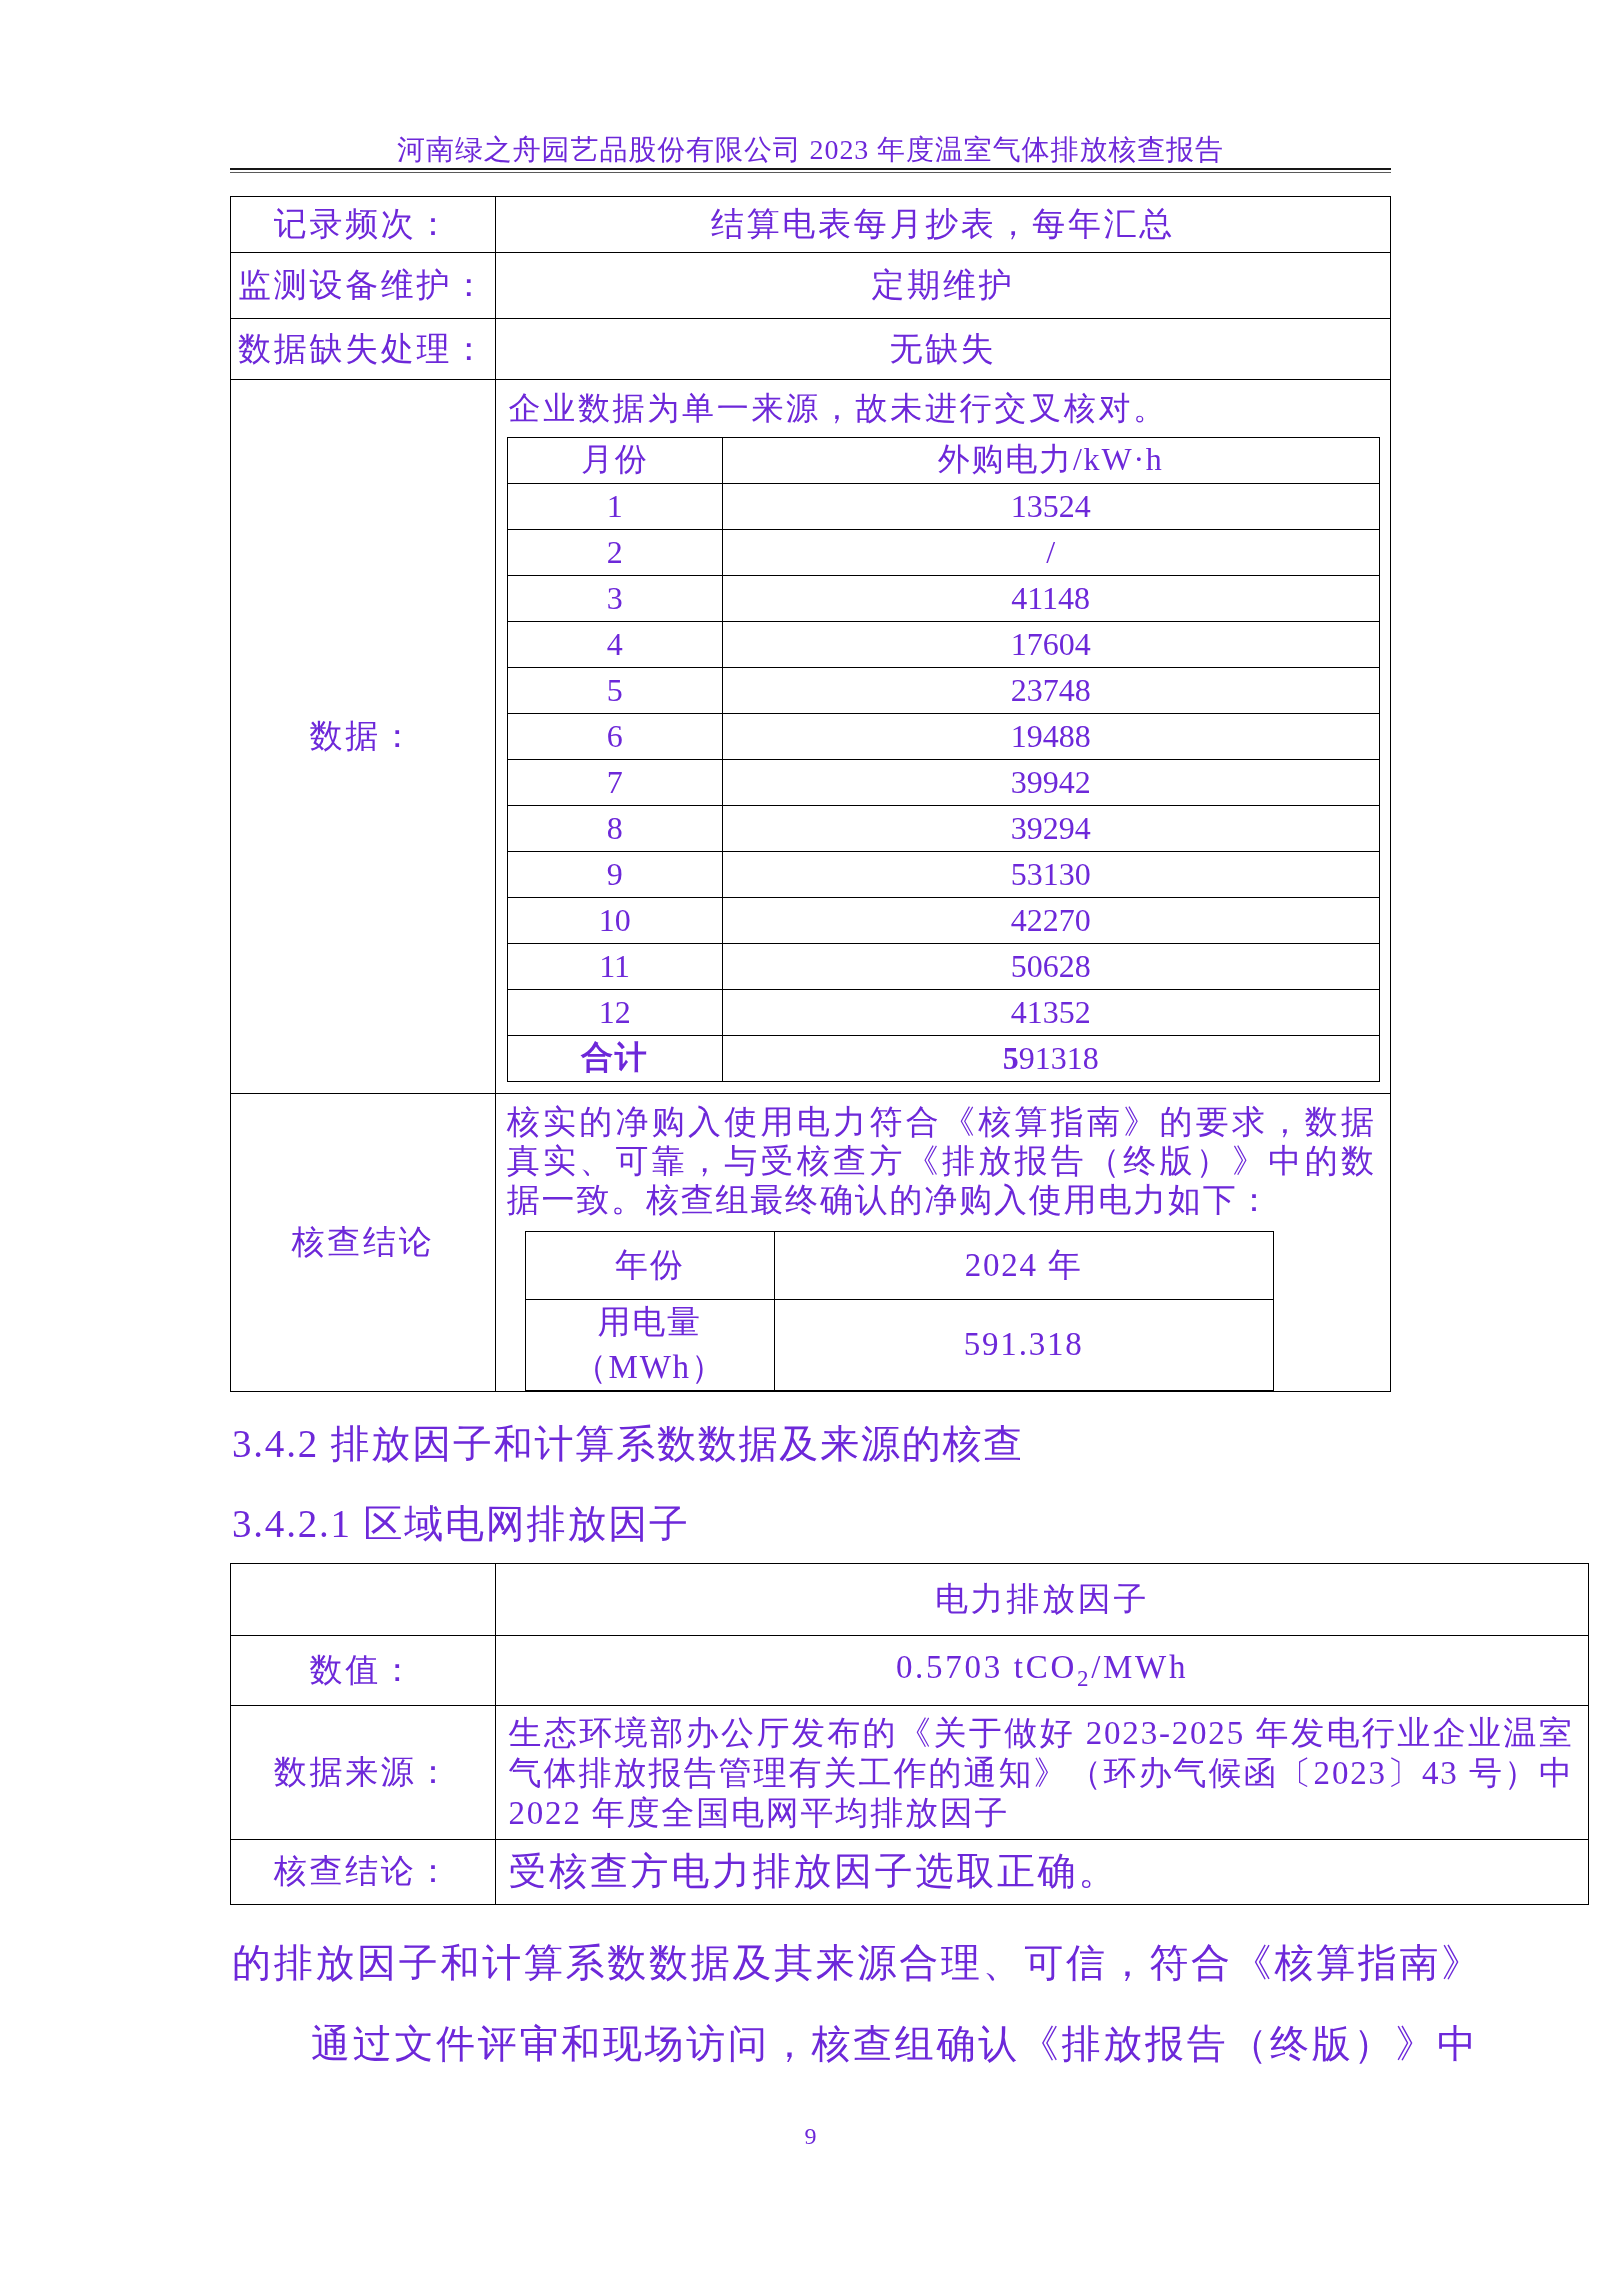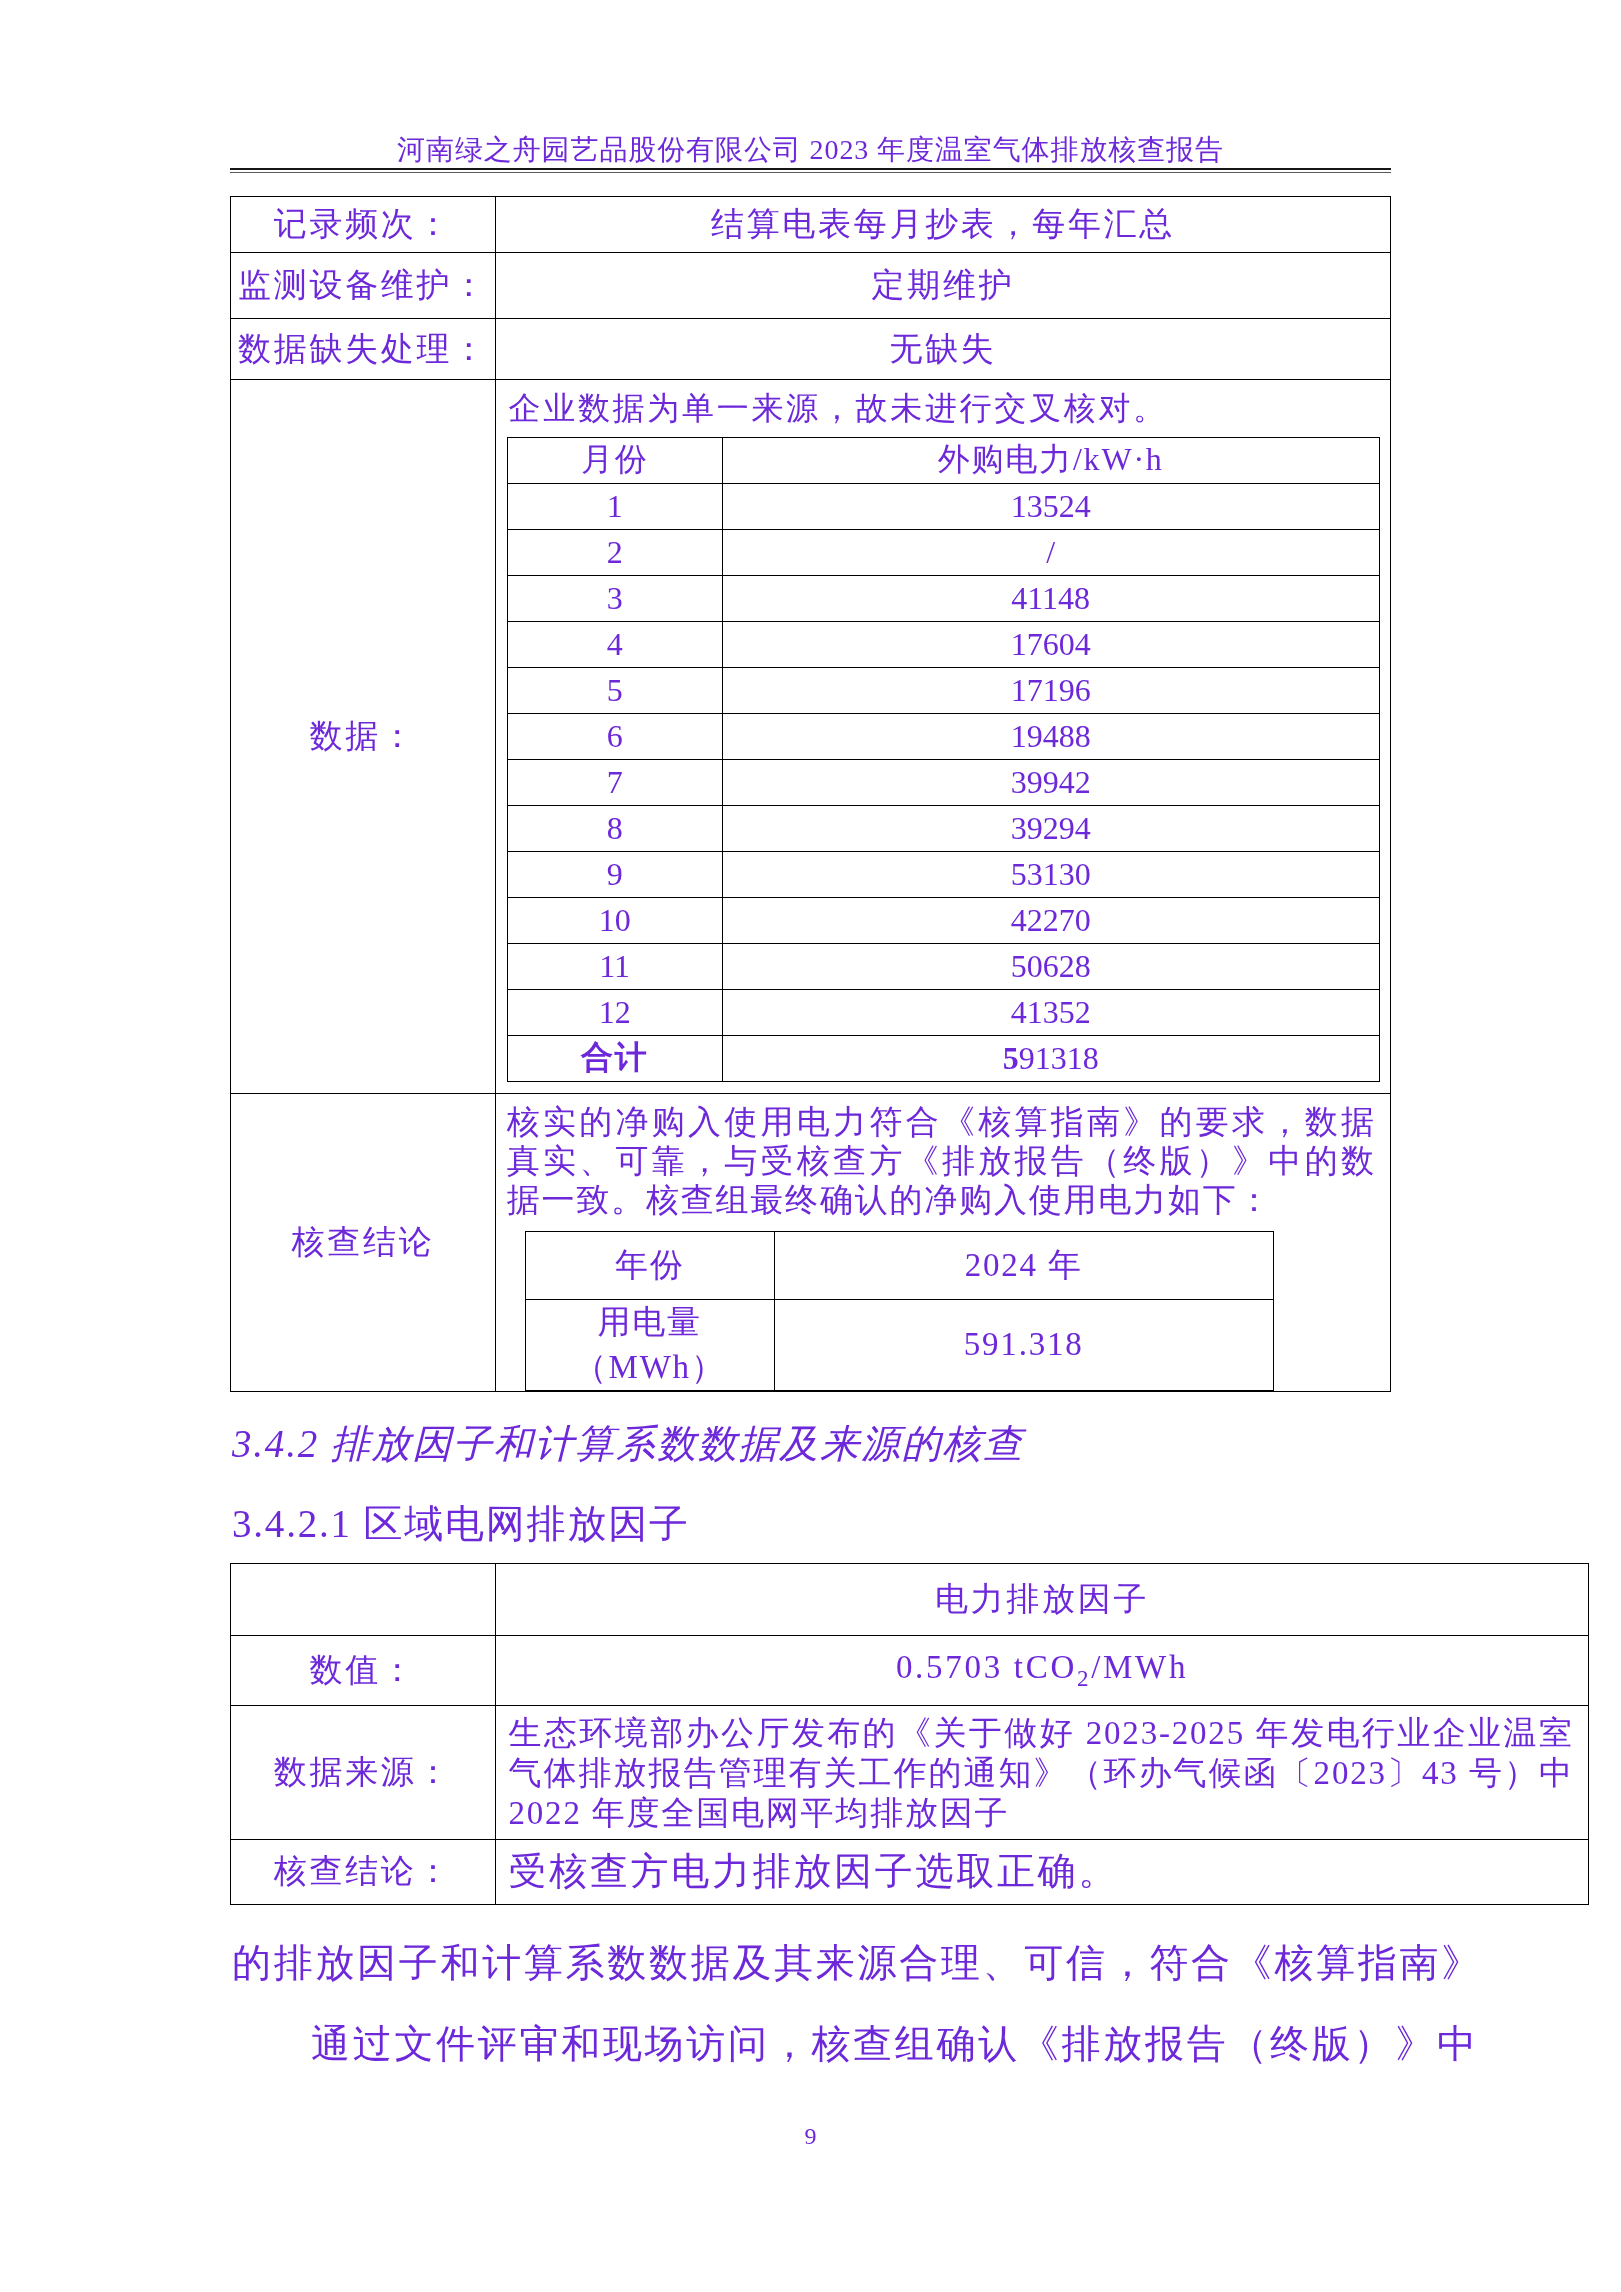--- a/index.html
+++ b/index.html
@@ -50,21 +50,21 @@
   .concl-cell { vertical-align:top; padding:9px 14.3px 0 10.7px; }
   .concl-text { font-size:33px; line-height:39px; letter-spacing:1.8px; text-align:justify; }
   .inner2 { width:749px; margin:10.7px 0 0 18px; }
   .inner2 td { text-align:center; vertical-align:middle; font-size:33px; letter-spacing:1.8px; }
   .inner2 .ra { height:68px; } .inner2 .rb { height:59px; }
 
   
   .heading {
     position:absolute; left:232px; font-size:39px; letter-spacing:1.8px; font-weight:400;
   }
-  .h1 { top:1417px;font-style:italic; } .h2 { top:1497px; }
+  .h1 { top:1417px; } .h2 { top:1497px; }
 
   
   .t2 { position:absolute; top:1563px; left:230px; width:1359px; }
   .t2 .ra { height:72px; } .t2 .rb { height:70px; }
   .t2 .rc { height:125px; } .t2 .rd { height:65px; }
   .center-cell { text-align:center; vertical-align:middle; font-size:33px; letter-spacing:2.7px; }
   .src-cell { vertical-align:middle; padding:7.2px 14.3px 5.4px 12.5px; }
   .src-text { font-size:33px; line-height:40px; letter-spacing:1.8px; text-align:justify; }
   .left-cell { vertical-align:middle; text-align:left; padding-left:12.5px;
                font-size:38px; letter-spacing:2.7px; }
@@ -130,21 +130,21 @@
               <tr>
                 <td>3</td>
                 <td>41148</td>
               </tr>
               <tr>
                 <td>4</td>
                 <td>17604</td>
               </tr>
               <tr>
                 <td>5</td>
-                <td>17196</td>
+                <td>23748</td>
               </tr>
               <tr>
                 <td>6</td>
                 <td>19488</td>
               </tr>
               <tr>
                 <td>7</td>
                 <td>39942</td>
               </tr>
               <tr>

